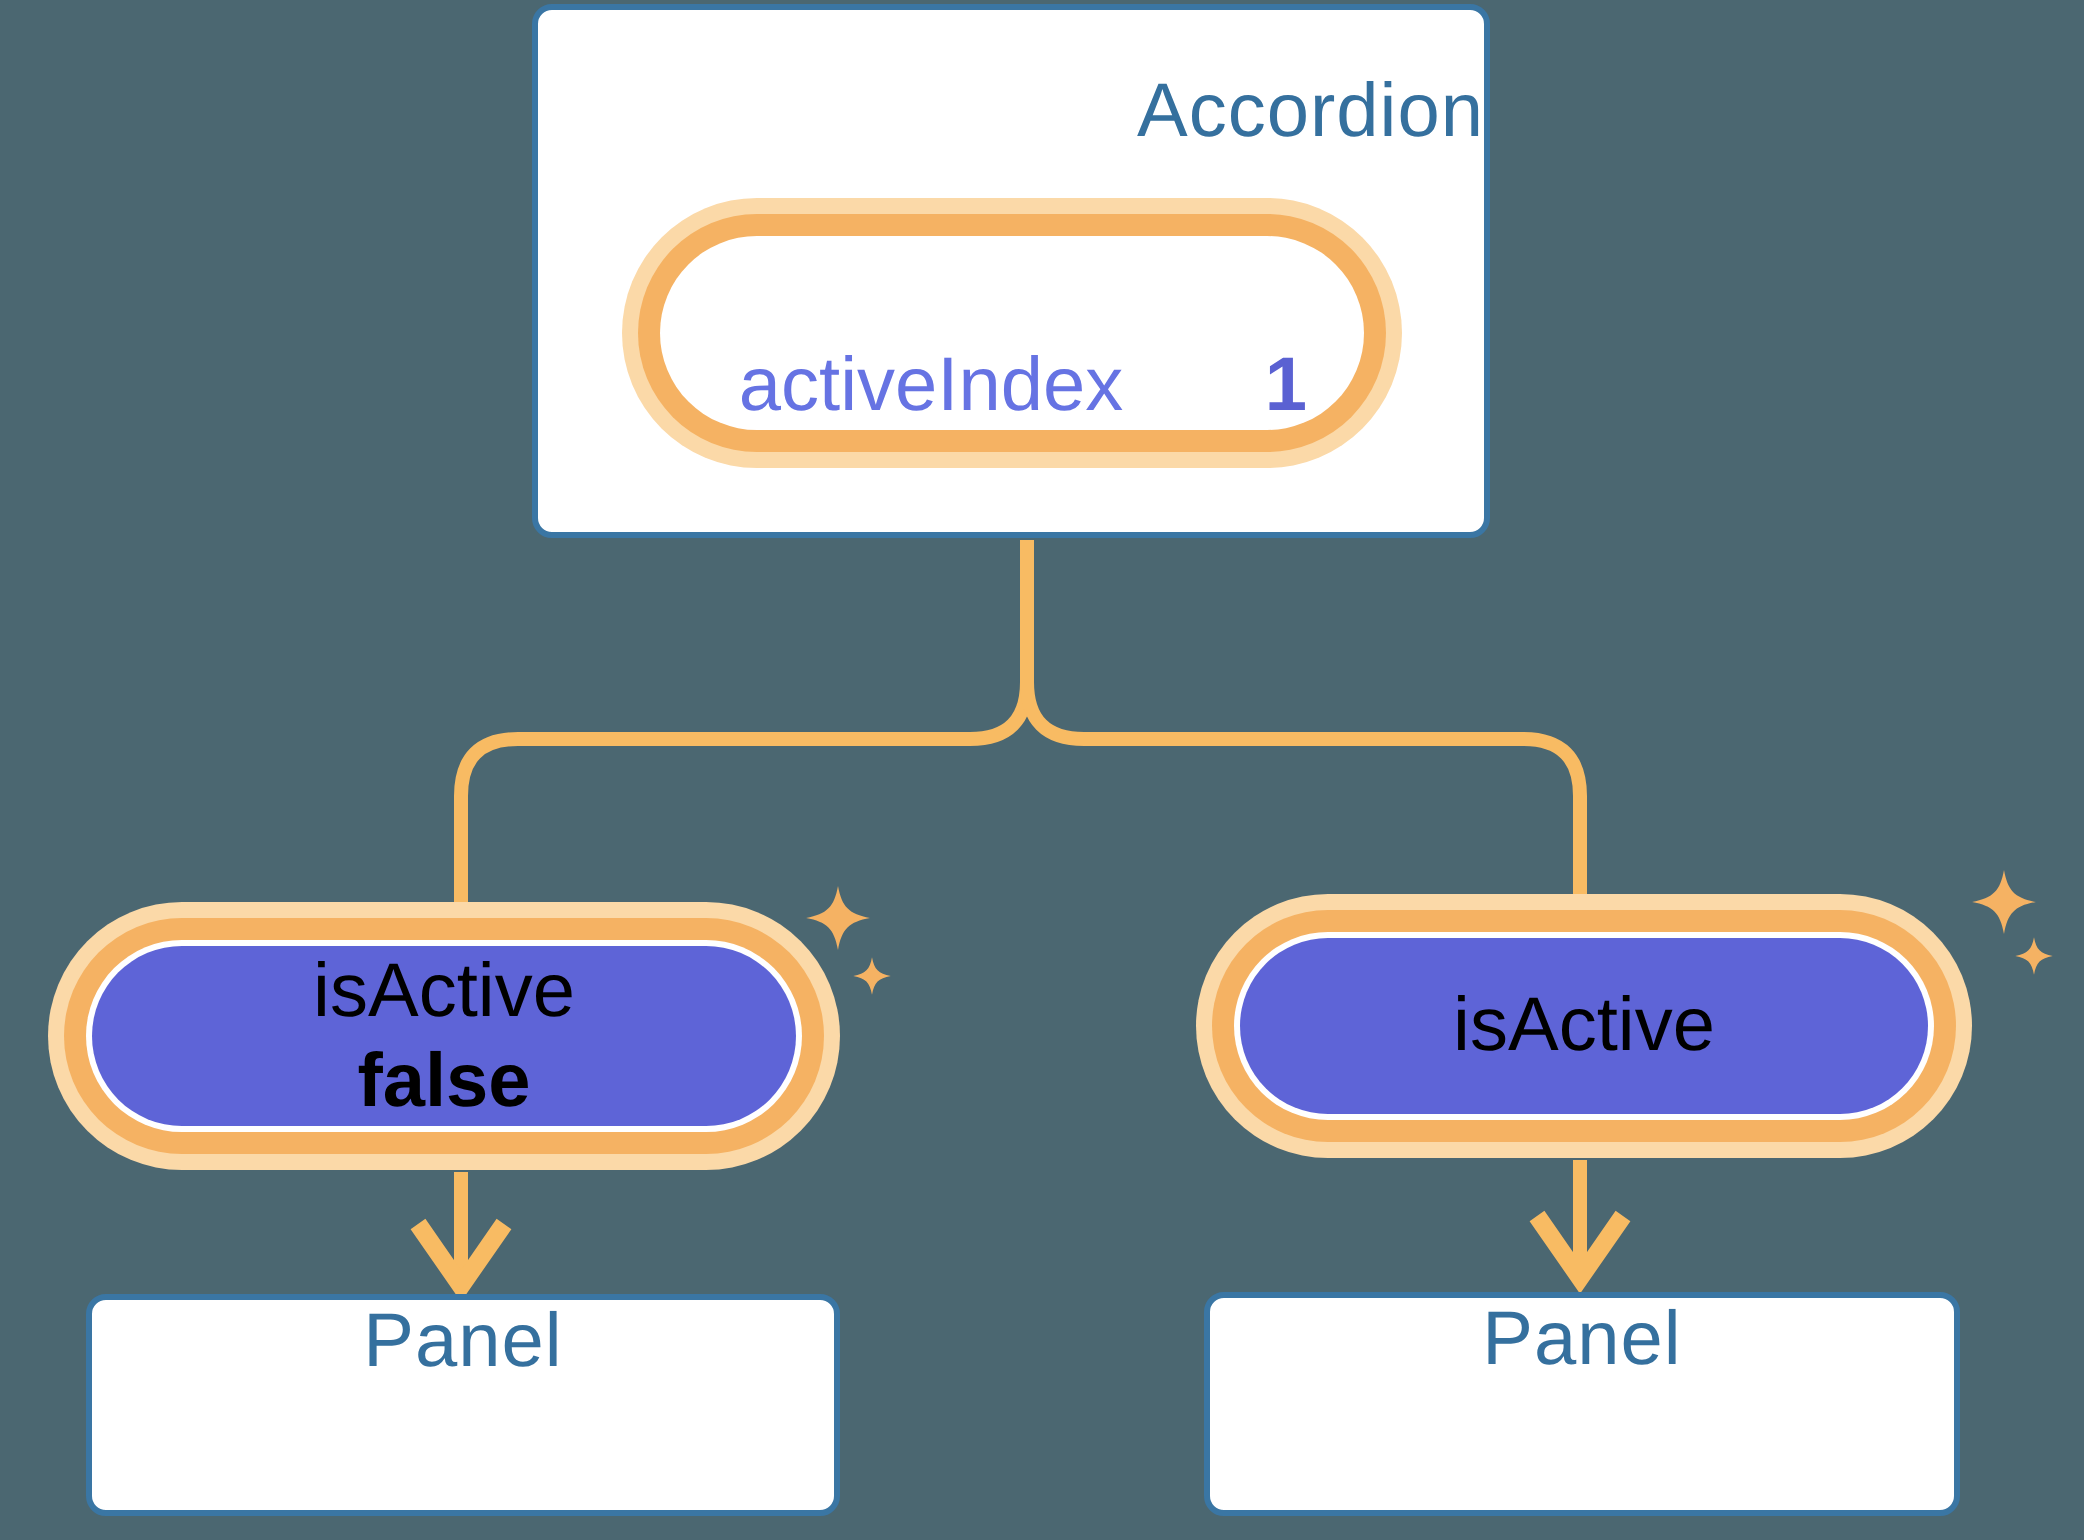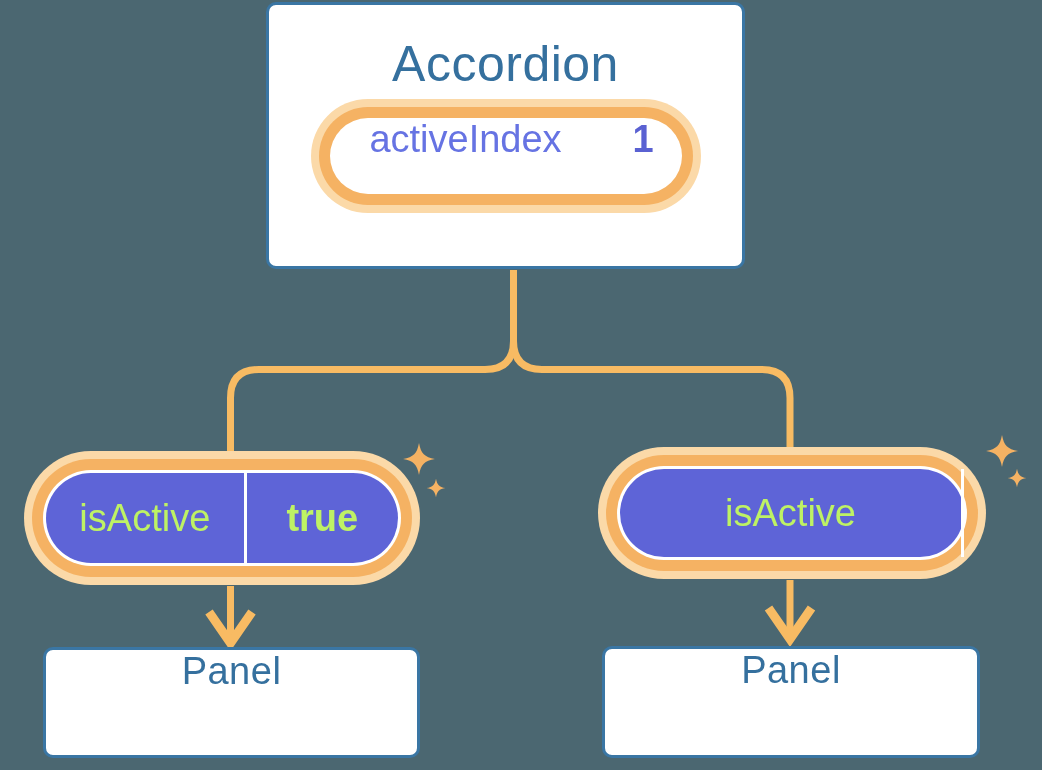--- a/index.html
+++ b/index.html
@@ -37,22 +37,22 @@
     position: absolute;
     background: #ffffff;
     border: 3px solid var(--blue-border);
     border-radius: 10px;
     z-index: 2;
   }
   .accordion-box { left: 266px; top: 2px; width: 479px; height: 267px; }
   .component-title {
     position: absolute;
     left: 0; right: 0;
-    text-align: center;
-    font-size: 50px;
+    text-align: right;
+    font-size: 38px;
     font-weight: 500;
     letter-spacing: 0.5px;
     color: var(--blue-text);
   }
   .accordion-box .component-title { top: 30px; }
   .panel-box {
     display: flex;
     align-items: flex-start;
     justify-content: center;
     font-size: 38px;
@@ -60,26 +60,26 @@
     letter-spacing: 0.5px;
     color: var(--blue-text);
   }
   .panel-left  { left: 43px;  top: 647px; width: 377px; height: 111px; }
   .panel-right { left: 602px; top: 646px; width: 378px; height: 112px; }
 
   
   .state-pill {
     position: absolute;
     left: 330px; top: 118px;
-    width: 352px; height: 76px;
+    width: 352px; height: 97px;
     background: #ffffff;
     border-radius: 999px;
     box-shadow: 0 0 0 11px var(--orange-ring), 0 0 0 19px var(--orange-glow);
     display: flex;
-    align-items: flex-start;
+    align-items: flex-end;
     z-index: 3;
   }
   .state-pill .pill-name {
     flex: 1;
     display: flex; align-items: center; justify-content: center;
     font-size: 38px;
     color: var(--purple-text);
   }
   .state-pill .pill-sep { width: 3px; background: var(--orange-line); }
   .state-pill .pill-value {
@@ -91,22 +91,23 @@
   }
 
   
   .prop-pill {
     position: absolute;
     background: var(--purple-fill);
     border-radius: 999px;
     box-shadow: 0 0 0 3px #ffffff, 0 0 0 14px var(--orange-ring), 0 0 0 22px var(--orange-glow);
     display: flex;
     align-items: stretch;
-    color: #bef264;
+    color: #000000;
     z-index: 3;
+    flex-direction: column;
   }
   .prop-pill-left  { left: 46px;  top: 473px; width: 352px; height: 90px; }
   .prop-pill-right { left: 620px; top: 469px; width: 344px; height: 88px; }
   .prop-pill .pill-name {
     flex: 1;
     display: flex; align-items: center; justify-content: center;
     font-size: 38px;
   }
   .prop-pill .pill-sep { width: 3px; background: #ffffff; }
   .prop-pill .pill-value {
@@ -153,21 +154,21 @@
 
   <div class="state-pill">
     <span class="pill-name">activeIndex</span>
     <span class="pill-sep"></span>
     <span class="pill-value">1</span>
   </div>
 
   <div class="prop-pill prop-pill-left">
     <span class="pill-name">isActive</span>
     <span class="pill-sep"></span>
-    <span class="pill-value">true</span>
+    <span class="pill-value">false</span>
   </div>
 
   <div class="prop-pill prop-pill-right">
     <span class="pill-name">isActive</span>
     <span class="pill-sep"></span>
   </div>
 
   <div class="component-box panel-box panel-left">
     <span class="panel-title">Panel</span>
   </div>

